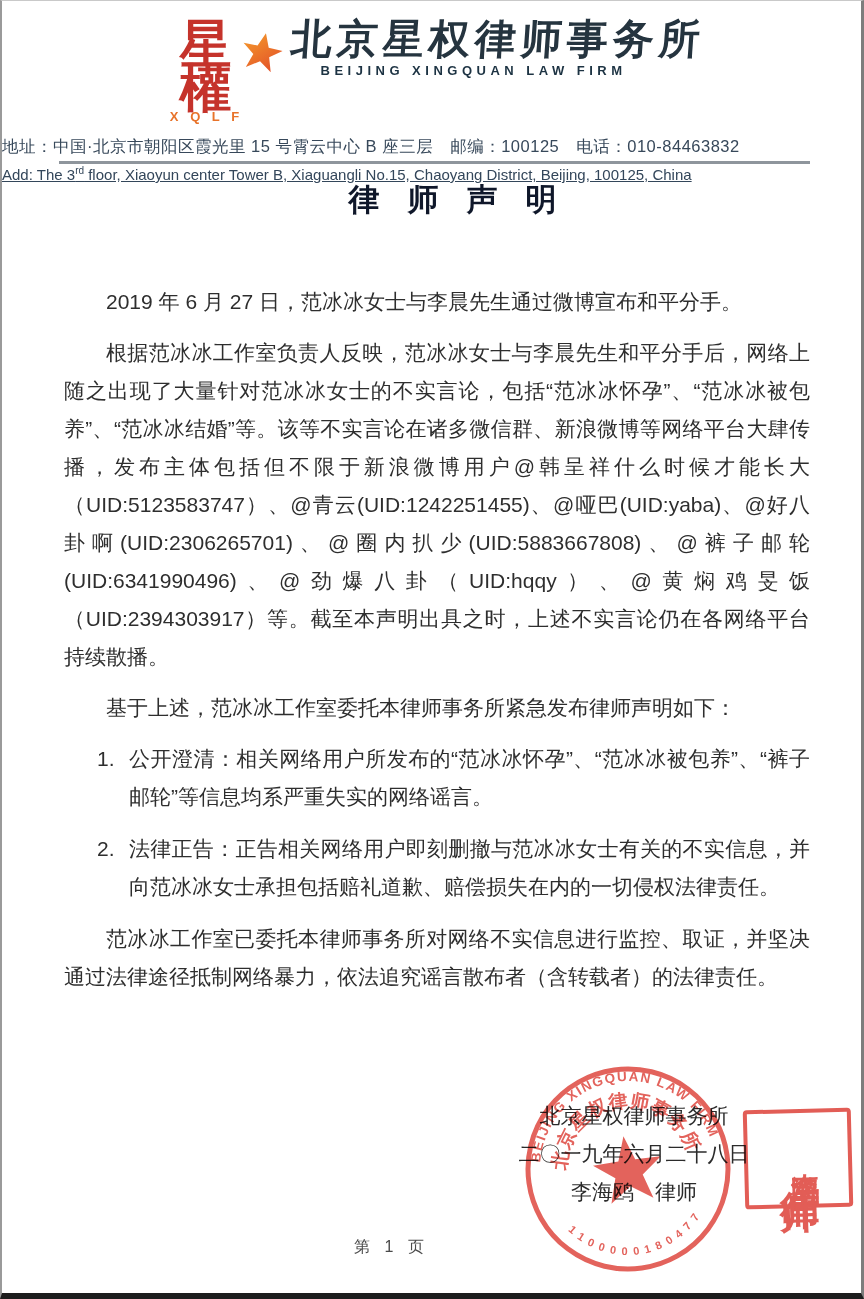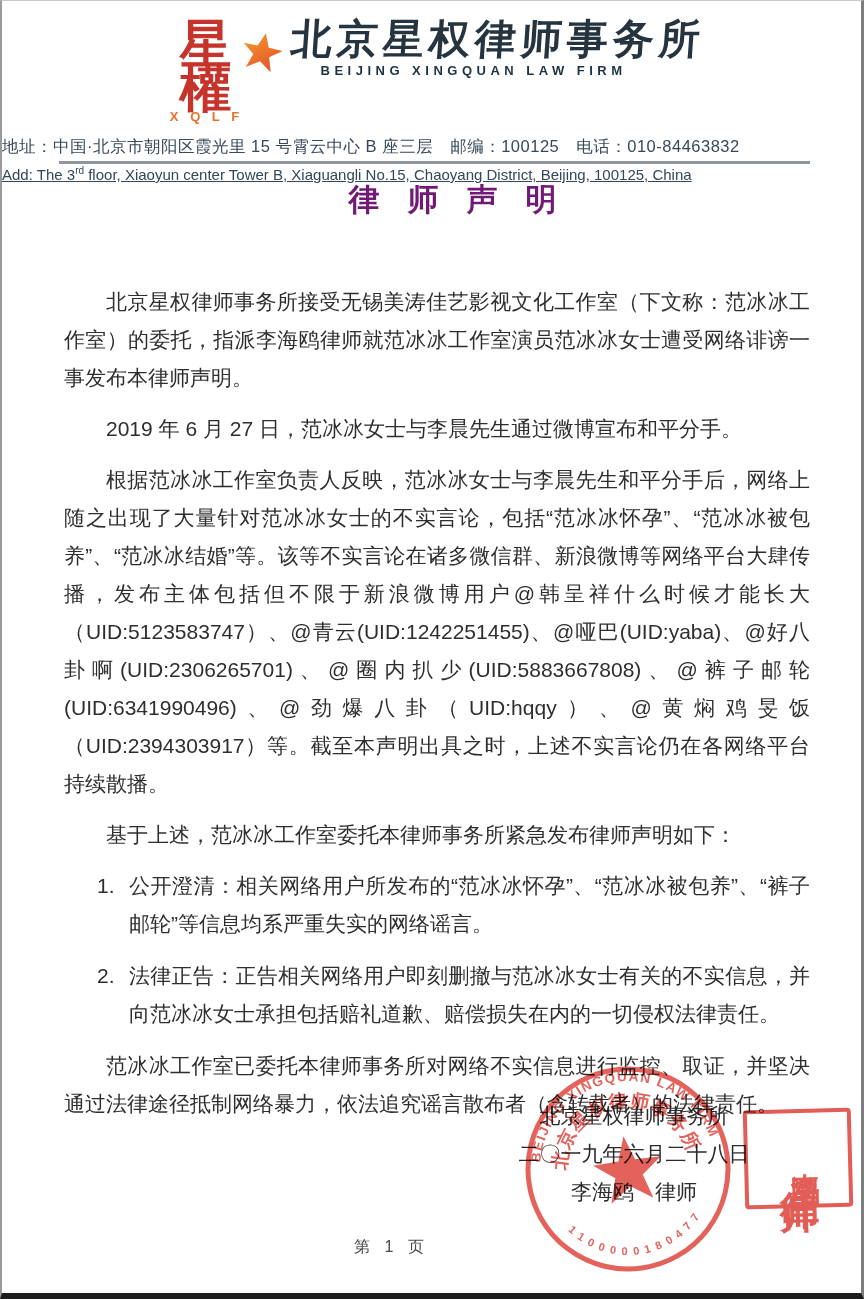--- a/index.html
+++ b/index.html
@@ -26,21 +26,21 @@
   .name-block{text-align:left;padding-left:22px;}
   .firm-cn{font-size:41px;font-weight:bold;color:#25343f;letter-spacing:5px;line-height:48px;font-family:"Liberation Serif","DejaVu Serif",serif;transform:skewX(-4deg);}
   .firm-en{font-size:13px;font-weight:bold;color:#1d3343;letter-spacing:4.5px;margin-top:0px;padding-left:30px;}
   .addr-block{margin-top:12px;text-align:left;}
   .addr-cn{font-size:16.5px;color:#37485a;letter-spacing:.5px;}
   .addr-en{font-size:15px;color:#33465a;margin-top:7px;text-decoration:underline;}
   .addr-en sup{font-size:10px;}
   .head-rule{position:absolute;top:160px;left:57px;width:751px;height:3px;background:#8e959c;}
   
   .doc-title{position:absolute;top:178px;left:0;width:100%;text-align:center;padding-left:70px;box-sizing:border-box;
-    font-size:31px;font-weight:bold;color:#701a75;letter-spacing:28px;}
+    font-size:31px;font-weight:bold;color:#0f172a;letter-spacing:28px;}
   .doc-ref{position:absolute;top:236px;right:120px;font-size:19px;color:#2b2b2b;letter-spacing:1px;}
   
   .body-text{position:absolute;top:282px;left:62px;width:746px;font-size:21px;line-height:38px;text-align:justify;}
   .para{margin:0 0 13px 0;text-indent:2em;}
   .statement-list{margin:1px 0 0 0;padding:0;list-style:none;}
   .statement-list li{display:flex;margin:0 0 14px 0;padding-left:33px;}
   .li-num{flex:0 0 32px;}
   .li-text{flex:1;text-align:justify;}
   .closing{margin:0;text-indent:2em;}
   
@@ -90,21 +90,20 @@
     <div class="addr-block">
       <div class="addr-cn">地址：中国·北京市朝阳区霞光里 15 号霄云中心 B 座三层　邮编：100125　电话：010-84463832</div>
       <div class="addr-en"><span>Add: The 3</span><sup>rd</sup><span> floor, Xiaoyun center Tower B, Xiaguangli No.15, Chaoyang District, Beijing, 100125, China</span></div>
     </div>
   </div>
   <div class="head-rule"></div>
 
   <div class="doc-title">律师声明</div>
 
   <div class="body-text">
-    <p class="para">北京星权律师事务所接受无锡美涛佳艺影视文化工作室（下文称：范冰冰工作室）的委托，指派李海鸥律师就范冰冰工作室演员范冰冰女士遭受网络诽谤一事发布本律师声明。</p>
     <p class="para">2019 年 6 月 27 日，范冰冰女士与李晨先生通过微博宣布和平分手。</p>
     <p class="para">根据范冰冰工作室负责人反映，范冰冰女士与李晨先生和平分手后，网络上随之出现了大量针对范冰冰女士的不实言论，包括“范冰冰怀孕”、“范冰冰被包养”、“范冰冰结婚”等。该等不实言论在诸多微信群、新浪微博等网络平台大肆传播，发布主体包括但不限于新浪微博用户@韩呈祥什么时候才能长大（UID:5123583747）、@青云(UID:1242251455)、@哑巴(UID:yaba)、@好八卦啊(UID:2306265701)、@圈内扒少(UID:5883667808)、@裤子邮轮(UID:6341990496)、@劲爆八卦（UID:hqqy）、@黄焖鸡旻饭（UID:2394303917）等。截至本声明出具之时，上述不实言论仍在各网络平台持续散播。</p>
     <p class="para">基于上述，范冰冰工作室委托本律师事务所紧急发布律师声明如下：</p>
     <ol class="statement-list">
       <li>
         <span class="li-num">1.</span>
         <span class="li-text">公开澄清：相关网络用户所发布的“范冰冰怀孕”、“范冰冰被包养”、“裤子邮轮”等信息均系严重失实的网络谣言。</span>
       </li>
       <li>
         <span class="li-num">2.</span>

